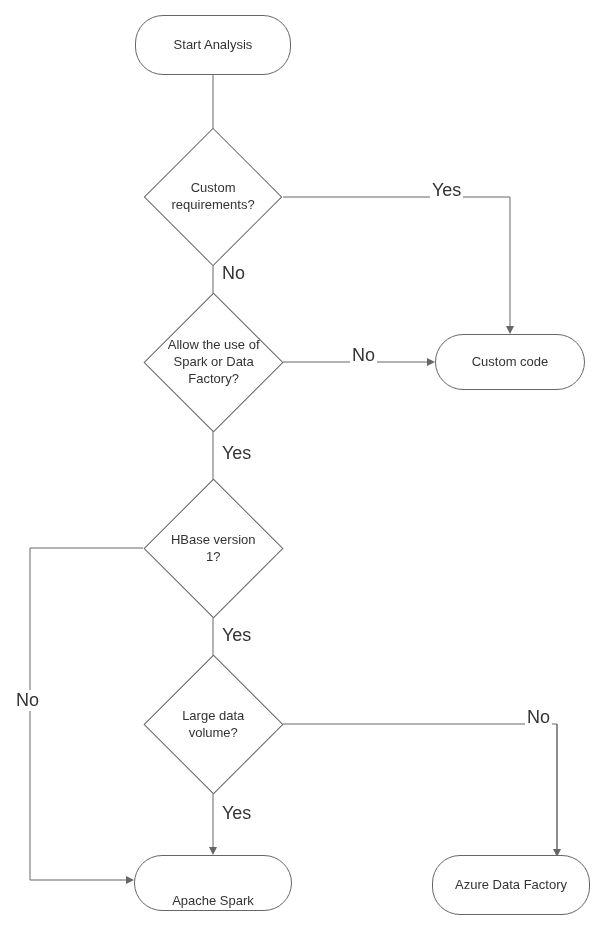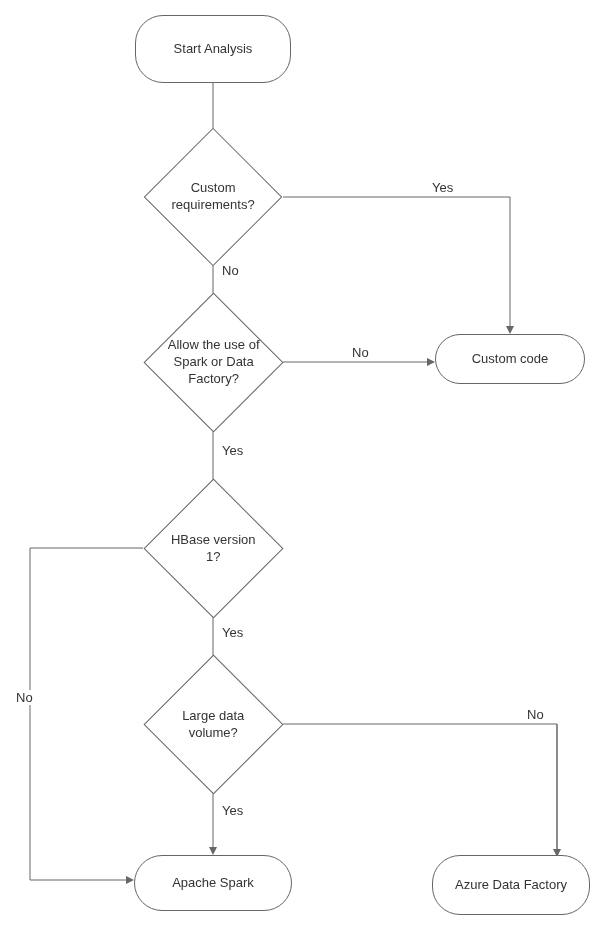--- a/index.html
+++ b/index.html
@@ -31,21 +31,21 @@
       background: white;
       transform: rotate(45deg);
     }
     .decision-text {
       transform: rotate(-45deg);
       text-align: center;
       width: 140px;
     }
     .edge-label {
       position: absolute;
-      font-size: 13px;
+      font-size: 18px;
       background: white;
       padding: 0 2px;
     }
     svg.connector {
       position: absolute;
       top: 0;
       left: 0;
       width: 606px;
       height: 930px;
       pointer-events: none;
@@ -86,45 +86,45 @@
   <polygon points="213,674 209,666 217,666"></polygon>
 
   <polyline points="283,724 557,724 557,880 560,880"></polyline>
   <line x1="557" y1="724" x2="557" y2="852"></line>
   <polygon points="557,857 553,849 561,849"></polygon>
 
   <line x1="213" y1="775" x2="213" y2="850"></line>
   <polygon points="213,855 209,847 217,847"></polygon>
 </svg>
 
-<div class="node terminator" style="left:135px; top:15px; width:156px; height:68px;">
+<div class="node terminator" style="left:135px; top:15px; width:156px; height:60px;">
   <span>Start Analysis</span>
 </div>
 
 <div class="node decision" style="left:164px; top:148px; width:98px; height:98px;">
   <div class="decision-text">Custom requirements?</div>
 </div>
 
 <div class="node decision" style="left:164px; top:313px; width:99px; height:99px;">
   <div class="decision-text">Allow the use of Spark or Data Factory?</div>
 </div>
 
 <div class="node decision" style="left:164px; top:499px; width:99px; height:99px;">
   <div class="decision-text">HBase version 1?</div>
 </div>
 
 <div class="node decision" style="left:164px; top:675px; width:99px; height:99px;">
   <div class="decision-text">Large data volume?</div>
 </div>
 
-<div class="node terminator" style="left:435px; top:334px; width:150px; height:50px;">
+<div class="node terminator" style="left:435px; top:334px; width:150px; height:56px;">
   <span>Custom code</span>
 </div>
 
-<div class="node terminator" style="left:134px; top:855px; width:158px; height:56px;">
+<div class="node terminator" style="left:134px; top:855px; width:158px; height:56px;align-items:flex-end;">
   <span>Apache Spark</span>
 </div>
 
 <div class="node terminator" style="left:432px; top:855px; width:158px; height:60px;">
   <span>Azure Data Factory</span>
 </div>
 
 <div class="edge-label" style="left:430px; top:180px;">Yes</div>
 <div class="edge-label" style="left:220px; top:263px;">No</div>
 <div class="edge-label" style="left:350px; top:345px;">No</div>

